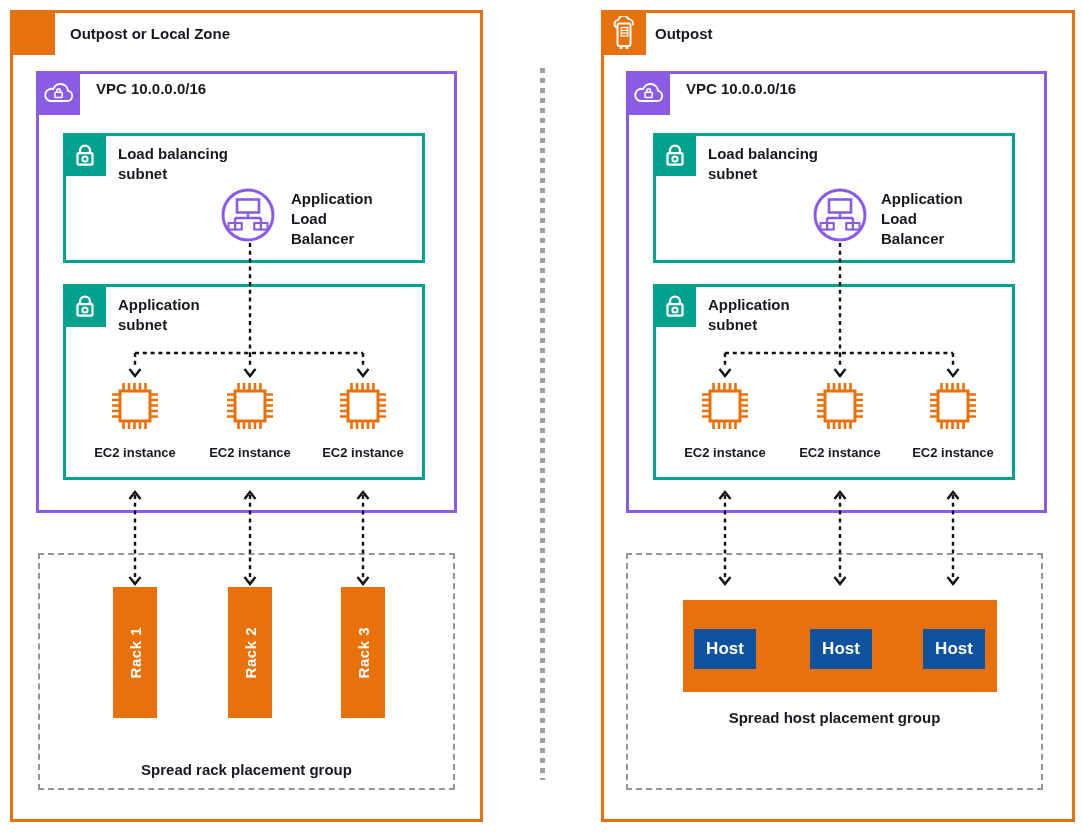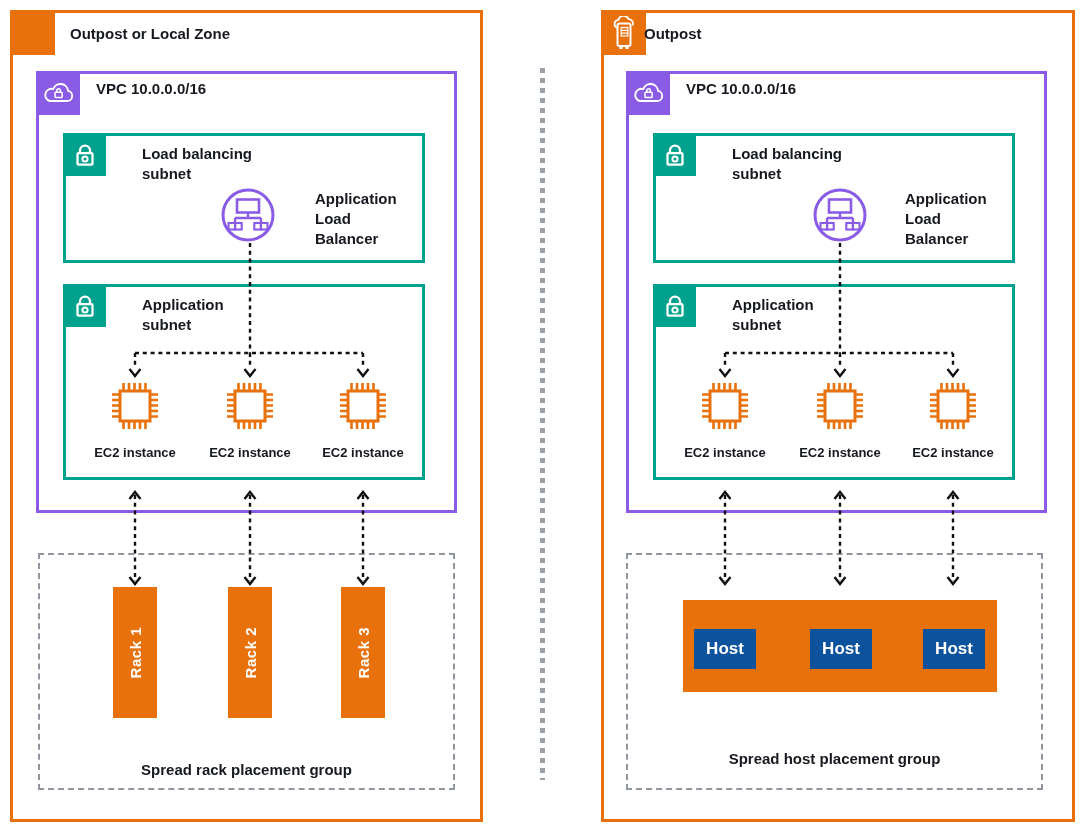--- a/index.html
+++ b/index.html
@@ -10,21 +10,21 @@
   }
   .panel{position:absolute;box-sizing:border-box;border:3px solid var(--orange);background:#fff;padding-left:28px;}
   .corner-badge{position:absolute;display:flex;align-items:center;justify-content:center;}
   .badge-orange{background:var(--orange);}
   .badge-purple{background:var(--purple);}
   .badge-teal{background:var(--teal);}
   .panel-title{position:absolute;font-size:15px;font-weight:bold;white-space:nowrap;}
   .vpc-box{position:absolute;box-sizing:border-box;border:3px solid var(--purple);}
   .subnet-box{position:absolute;box-sizing:border-box;border:3px solid var(--teal);}
   .group-box{position:absolute;box-sizing:border-box;border:2px dashed var(--dashgray);}
-  .lbl{position:absolute;font-size:15px;font-weight:bold;line-height:20px;white-space:pre-line;margin-left:24px;}
+  .lbl{position:absolute;font-size:15px;font-weight:bold;line-height:20px;white-space:pre-line;}
   .ec2-label{position:absolute;width:120px;text-align:center;font-size:13px;font-weight:bold;}
   .chip{position:absolute;width:56px;height:56px;color:var(--orange);}
   .alb-icon{position:absolute;width:56px;height:56px;color:var(--purple);}
   .rack{position:absolute;width:44px;height:131px;background:var(--orange);
         display:flex;align-items:center;justify-content:center;}
   .rack span{writing-mode:vertical-rl;transform:rotate(180deg);color:#fff;
         font-size:15px;font-weight:bold;letter-spacing:.5px;}
   .host-bar{position:absolute;width:314px;height:92px;background:var(--orange);}
   .host{position:absolute;width:62px;height:40px;background:var(--hostblue);
         display:flex;align-items:center;justify-content:center;
@@ -150,21 +150,21 @@
   <div class="corner-badge badge-orange" style="left:-3px;top:-3px;width:45px;height:45px;">
     <svg width="32" height="34" viewBox="0 0 32 34">
       <path class="icon-stroke" stroke-width="1.8" stroke-linejoin="round" d="M9.5 12 a4.2 4.2 0 0 1 1 -8.2 a5.2 5.2 0 0 1 9.8 -1 a4.6 4.6 0 0 1 4.2 6.6"></path>
       <rect x="9.5" y="7.5" width="13" height="22.5" rx="2" fill="var(--orange)" stroke="#fff" stroke-width="2"></rect>
       <rect class="icon-stroke" stroke-width="1.2" x="13.2" y="11.5" width="6.6" height="8.5"></rect>
       <path class="icon-stroke" stroke-width="1.2" d="M13.2 14.3 h6.6 M13.2 17.1 h6.6"></path>
       <rect x="11.5" y="30" width="3" height="3" fill="#fff"></rect>
       <rect x="17.5" y="30" width="3" height="3" fill="#fff"></rect>
     </svg>
   </div>
-  <div class="panel-title" style="left:40px;top:12px;">Outpost</div>
+  <div class="panel-title" style="left:51px;top:12px;">Outpost</div>
 
   <div class="vpc-box" style="left:22px;top:58px;width:421px;height:442px;"></div>
   <div class="corner-badge badge-purple" style="left:22px;top:58px;width:44px;height:44px;">
     <svg width="32" height="24" viewBox="0 0 34 24">
       <path class="icon-stroke" stroke-width="2" stroke-linejoin="round" d="M8.2 20.5 h18.3 a5.4 5.4 0 0 0 1.2 -10.7 a8.1 8.1 0 0 0 -15.7 -2 A6.2 6.2 0 0 0 8.2 20.5 z"></path>
       <rect class="icon-stroke" stroke-width="1.6" x="13.8" y="11.2" width="7.6" height="5.6" rx="0.8"></rect>
       <path class="icon-stroke" stroke-width="1.6" d="M15.7 11.2 v-1.7 a1.9 1.9 0 0 1 3.8 0 v1.7"></path>
     </svg>
   </div>
   <div class="panel-title" style="left:82px;top:67px;">VPC 10.0.0.0/16</div>
@@ -232,21 +232,21 @@
   <div class="host-bar" style="left:79px;top:587px;"></div>
   <div class="host" style="left:90px;top:616px;">
     <span>Host</span>
     </div>
   <div class="host" style="left:206px;top:616px;">
     <span>Host</span>
     </div>
   <div class="host" style="left:319px;top:616px;">
     <span>Host</span>
     </div>
-  <div class="caption" style="left:22px;top:737px;">Spread host placement group</div>
+  <div class="caption" style="left:22px;top:696px;">Spread host placement group</div>
 
   <svg class="connectors" width="468" height="806" viewBox="0 0 468 806">
     <path d="M236 230 V340"></path>
     <path d="M121 340 H349"></path>
     <path d="M121 340 V355 M236 340 V355 M349 340 V355"></path>
     <polyline points="115.5,356 121,363 126.5,356"></polyline>
     <polyline points="230.5,356 236,363 241.5,356"></polyline>
     <polyline points="343.5,356 349,363 354.5,356"></polyline>
     <path d="M121 482 V568 M236 482 V568 M349 482 V568"></path>
     <polyline points="115.5,486 121,479 126.5,486"></polyline>

